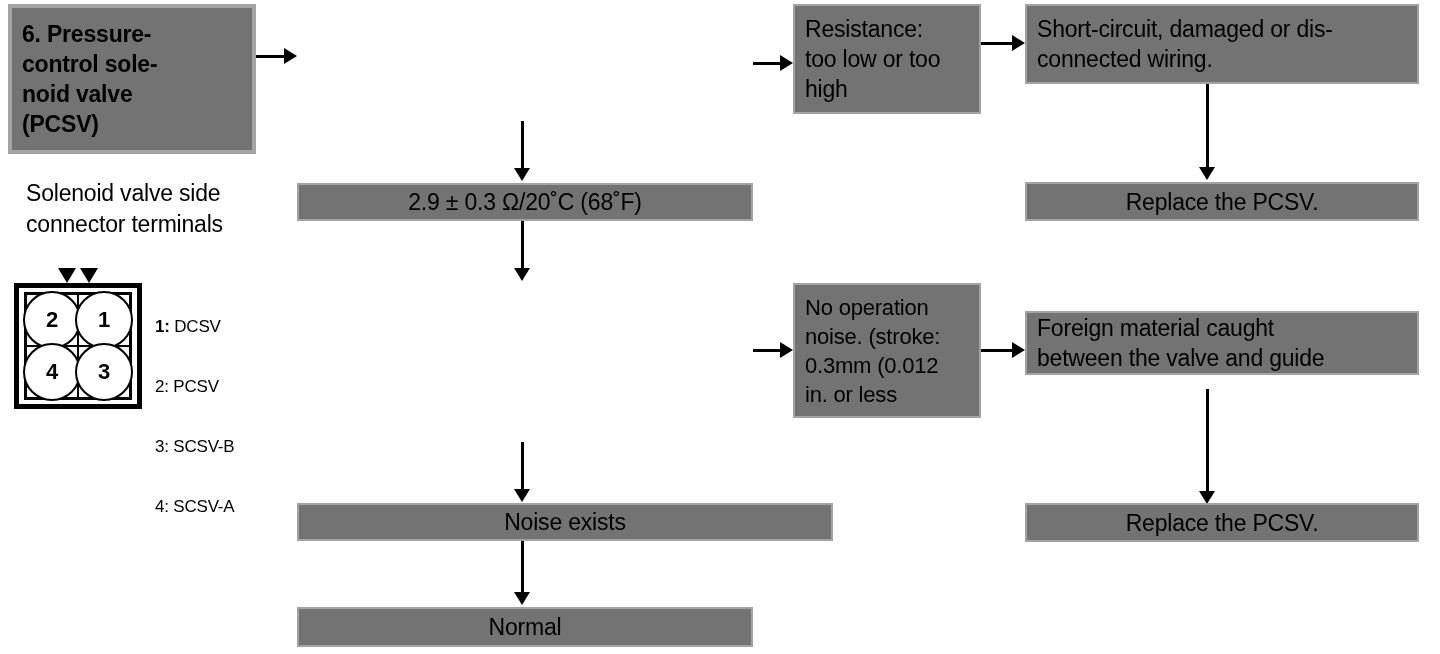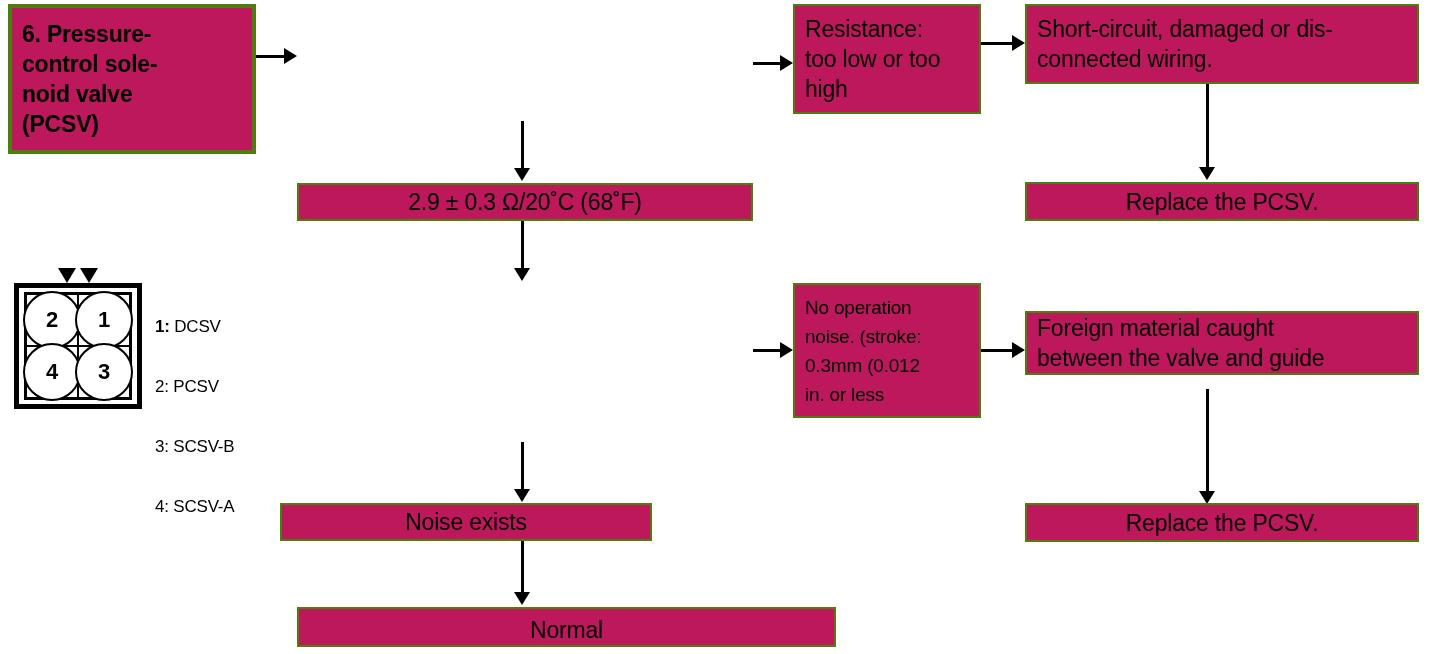--- a/index.html
+++ b/index.html
@@ -12,22 +12,22 @@
     width: 1440px;
     height: 654px;
     background: #ffffff;
     font-family: "Liberation Sans", sans-serif;
     color: #000000;
     overflow: hidden;
   }
   .box {
     position: absolute;
     box-sizing: border-box;
-    border: 2px solid #4d7c0f;
-    background: #be185d;
+    border: 2px solid #a3a3a3;
+    background: #737373;
     display: flex;
     flex-direction: column;
     justify-content: center;
   }
   .box.thick { border-width: 4px; }
   .box-text {
     font-size: 23px;
     line-height: 30px;
     padding: 0 10px;
     white-space: pre-line;
@@ -143,20 +143,22 @@
 
 <div id="canvas">
 
   <div class="box thick" style="left:8px; top:4px; width:248px; height:150px;">
     <div class="box-text bold">6. Pressure-
 control sole-
 noid valve
 (PCSV)</div>
   </div>
 
+  <div class="plain-text" style="left:26px; top:178px; width:250px;">Solenoid valve side
+connector terminals</div>
 
   <div id="connector-graphic">
     <svg class="conn-notch" viewBox="0 0 44 16" preserveAspectRatio="none">
       <polygon points="2,0 20,0 11,15" fill="#000"></polygon>
       <polygon points="24,0 42,0 33,15" fill="#000"></polygon>
     </svg>
     <div class="conn-outer"></div>
     <div class="conn-inner">
       <div class="conn-cell">
         <div class="conn-circle">2</div>
@@ -225,21 +227,21 @@
     <div class="box-text center">2.9 ± 0.3 Ω/20˚C (68˚F)</div>
   </div>
 
   <div class="arrow-v" style="left:521px; top:221px; width:3px; height:61px;">
     <div class="shaft" style="height:48px;"></div>
     <div class="head" style="top:47px;"></div>
   </div>
 
 
   <div class="box" style="left:793px; top:283px; width:188px; height:135px;">
-    <div class="box-text" style="font-size:19px; line-height:29px;">No operation
+    <div class="box-text" style="font-size:22px; line-height:29px;">No operation
 noise. (stroke:
 0.3mm (0.012
 in. or less</div>
   </div>
 
   <div class="arrow-h" style="left:753px; top:349px; width:40px; height:3px;">
     <div class="shaft" style="width:28px;"></div>
     <div class="head" style="left:27px;"></div>
   </div>
 
@@ -260,26 +262,26 @@
 
   <div class="box" style="left:1025px; top:503px; width:394px; height:39px;">
     <div class="box-text center">Replace the PCSV.</div>
   </div>
 
   <div class="arrow-v" style="left:521px; top:442px; width:3px; height:61px;">
     <div class="shaft" style="height:48px;"></div>
     <div class="head" style="top:47px;"></div>
   </div>
 
-  <div class="box" style="left:280px; top:503px; width:372px; height:38px;">
+  <div class="box" style="left:297px; top:503px; width:536px; height:38px;">
     <div class="box-text center">Noise exists</div>
   </div>
 
   <div class="arrow-v" style="left:521px; top:541px; width:3px; height:65px;">
     <div class="shaft" style="height:52px;"></div>
     <div class="head" style="top:51px;"></div>
   </div>
 
-  <div class="box" style="left:297px; top:607px; width:539px; height:40px;justify-content:flex-end;">
+  <div class="box" style="left:297px; top:607px; width:456px; height:40px;">
     <div class="box-text center">Normal</div>
   </div>
 
 </div>
 
 </body></html>

